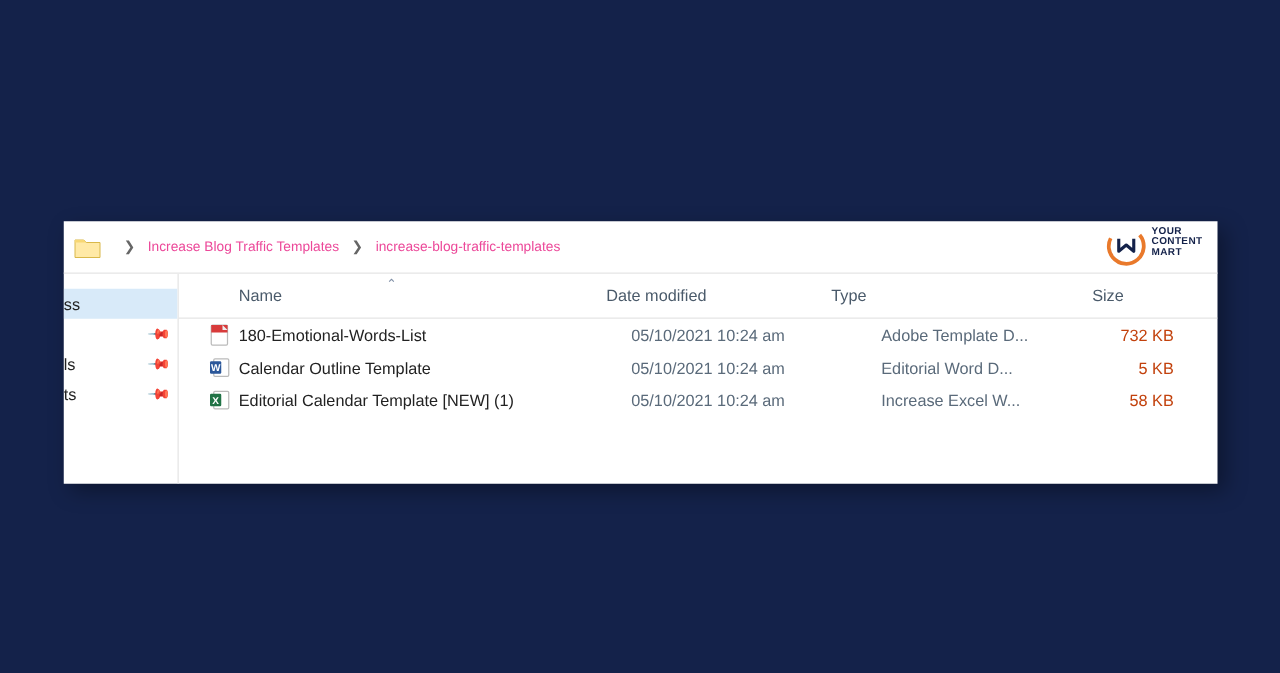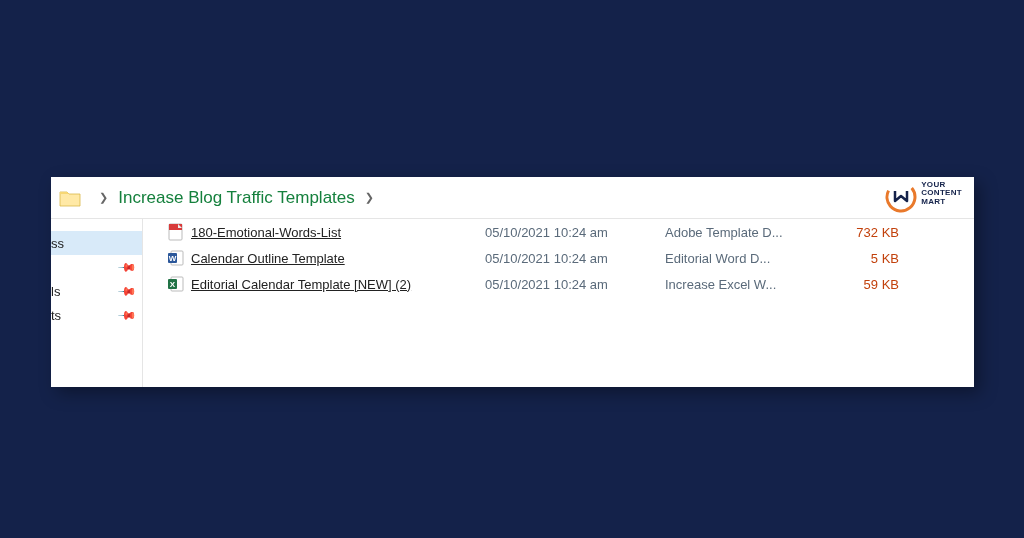--- a/index.html
+++ b/index.html
@@ -34,22 +34,22 @@
     }
     .folder-ico {
       width: 22px;
       height: 18px;
       margin-right: 10px;
       display: inline-block;
       position: relative;
     }
     .folder-ico svg { display: block; }
     .crumb {
-      font-size: 17px;
-      color: #15803d;
+      font-size: 11px;
+      color: #ec4899;
       padding: 0 2px;
     }
     .crumb-sep {
       color: #666;
       padding: 0 8px;
       font-size: 11px;
     }
     .logo {
       position: absolute;
       right: 12px;
@@ -131,54 +131,54 @@
     }
     .file-rows { }
     .file-row {
       display: flex;
       height: 26px;
       align-items: center;
       font-size: 13px;
       color: #222;
     }
     .file-row .col-date,
-    .file-row .col-type { color: #5a6a7a; }
+    .file-row .col-type { color: #5a6a7a; margin-left: 20px; }
     .file-row .col-size { color: #c2410c; }
     .file-ico {
       width: 18px;
       height: 18px;
       margin-left: 24px;
       flex-shrink: 0;
     }
     .file-name-cell {
       width: 296px;
       flex-shrink: 0;
       padding-left: 2px;
       white-space: nowrap;
       overflow: hidden;
       text-overflow: ellipsis;
-      text-decoration: underline;
     }
     .icon-wrap { width: 46px; flex-shrink: 0; display: flex; }
   </style>
 </head>
 <body>
 
 <div class="explorer-window">
 
   <div class="breadcrumb-bar">
     <span class="folder-ico">
       <svg viewBox="0 0 22 18">
           <path d="M1 3 L8 3 L10 5 L21 5 L21 17 L1 17 Z" fill="#ffe9a6" stroke="#d9b84a" stroke-width="0.8"></path>
           <path d="M1 3 L8 3 L10 5 L1 5 Z" fill="#f7d774"></path>
         </svg>
     </span>
     <span class="crumb-sep">❯</span>
     <span class="crumb">Increase Blog Traffic Templates</span>
     <span class="crumb-sep">❯</span>
+    <span class="crumb">increase-blog-traffic-templates</span>
 
     <div class="logo">
       <span class="logo-mark">
         <svg viewBox="0 0 32 32">
           <circle cx="16" cy="16" r="14" fill="none" stroke="#e9792b" stroke-width="3" stroke-dasharray="60 28" transform="rotate(-40 16 16)"></circle>
           <path d="M10 10 L10 20 L16 15 L22 20 L22 10" fill="none" stroke="#14224a" stroke-width="2.5" stroke-linejoin="round"></path>
         </svg>
       </span>
       <div class="logo-text">
         <div>YOUR</div>
@@ -203,20 +203,30 @@
         <span class="label">ls</span>
         <span class="pin">📌</span>
       </div>
       <div class="nav-item">
         <span class="label">ts</span>
         <span class="pin">📌</span>
       </div>
     </div>
 
     <div class="file-pane">
+      <div class="headers">
+        <div class="col-icon"></div>
+        <div class="col-name">
+          <span>Name</span>
+          <span class="sort-caret">⌃</span>
+        </div>
+        <div class="col-date">Date modified</div>
+        <div class="col-type">Type</div>
+        <div class="col-size">Size</div>
+      </div>
 
       <div class="file-rows">
 
         <div class="file-row">
           <div class="icon-wrap">
             <span class="file-ico">
               <svg viewBox="0 0 18 18">
                   <rect x="2" y="1" width="13" height="16" rx="1" fill="#fff" stroke="#bbb"></rect>
                   <rect x="2" y="1" width="13" height="6" fill="#d83b3b"></rect>
                   <path d="M11 1 L15 5 L11 5 Z" fill="#eee"></path>
@@ -248,22 +258,22 @@
         <div class="file-row">
           <div class="icon-wrap">
             <span class="file-ico">
               <svg viewBox="0 0 18 18">
                   <rect x="4" y="2" width="12" height="14" rx="1" fill="#fff" stroke="#bbb"></rect>
                   <rect x="1" y="4" width="9" height="10" rx="1" fill="#217346"></rect>
                   <text x="5.5" y="12" font-size="8" fill="#fff" text-anchor="middle" font-family="Arial" font-weight="bold">X</text>
                 </svg>
             </span>
           </div>
-          <div class="file-name-cell">Editorial Calendar Template [NEW] (2)</div>
+          <div class="file-name-cell">Editorial Calendar Template [NEW] (1)</div>
           <div class="col-date">05/10/2021 10:24 am</div>
           <div class="col-type">Increase Excel W...</div>
-          <div class="col-size">59 KB</div>
+          <div class="col-size">58 KB</div>
         </div>
 
       </div>
     </div>
   </div>
 </div>
 
 </body></html>

